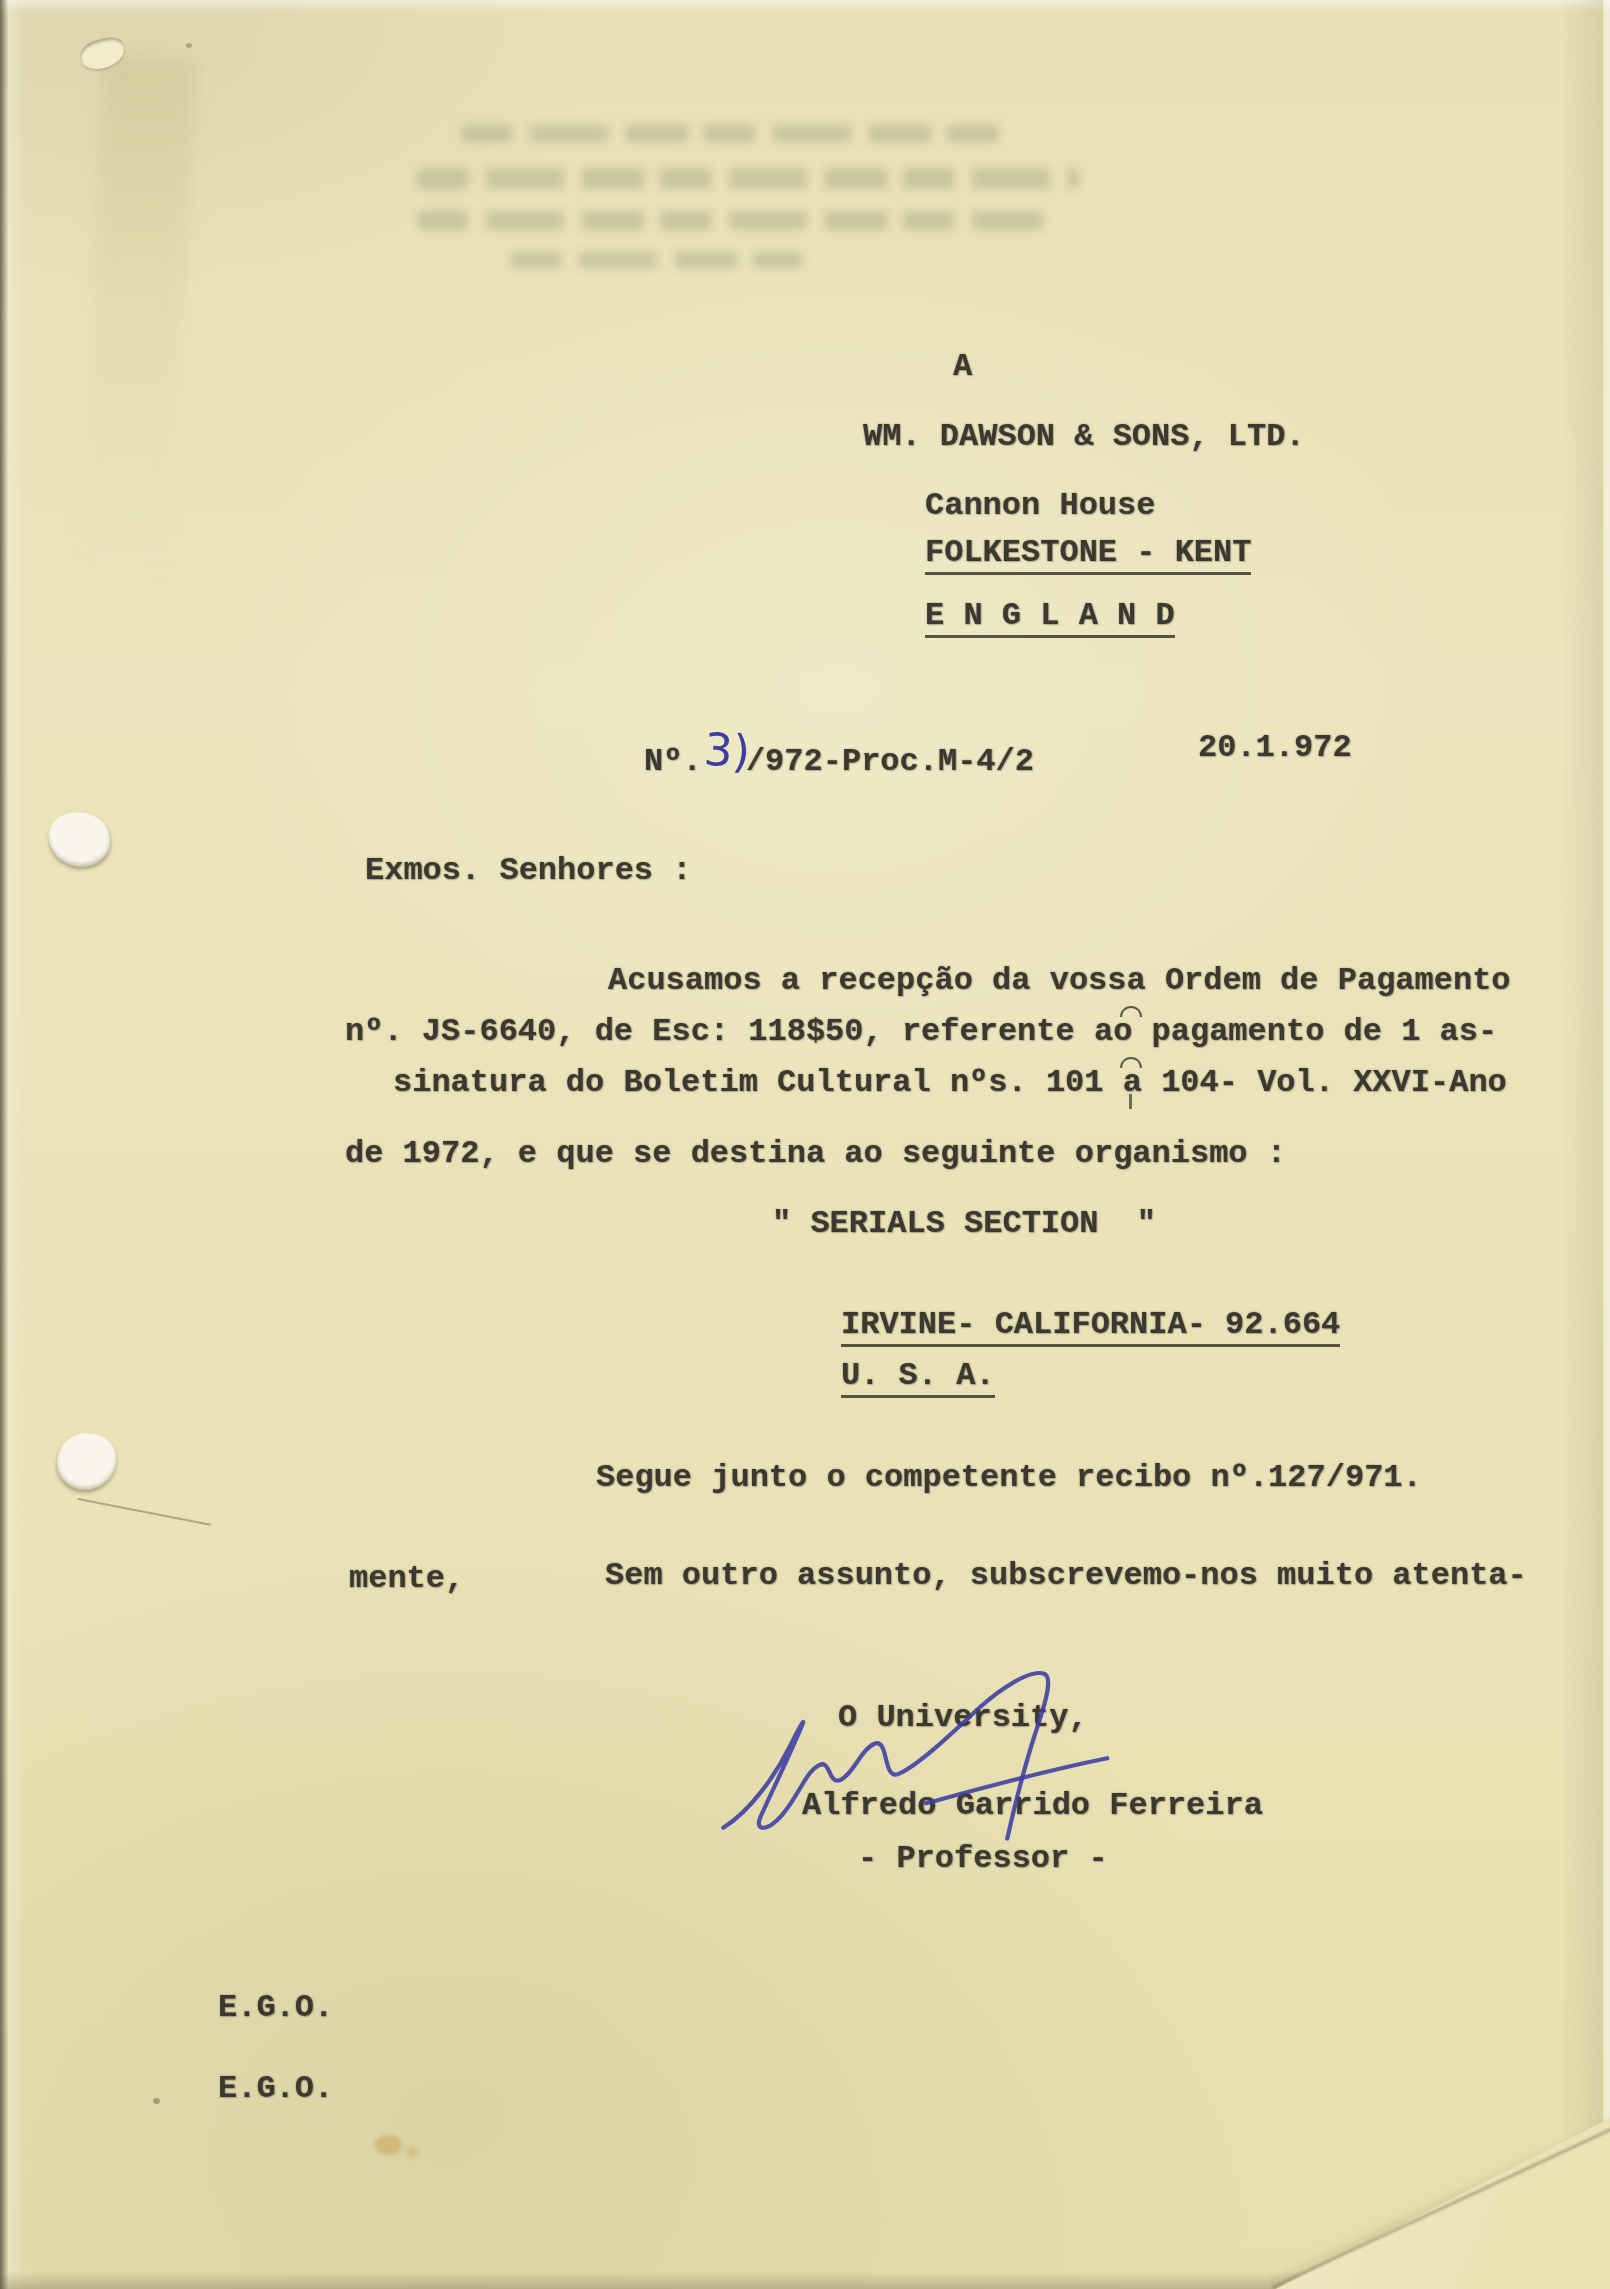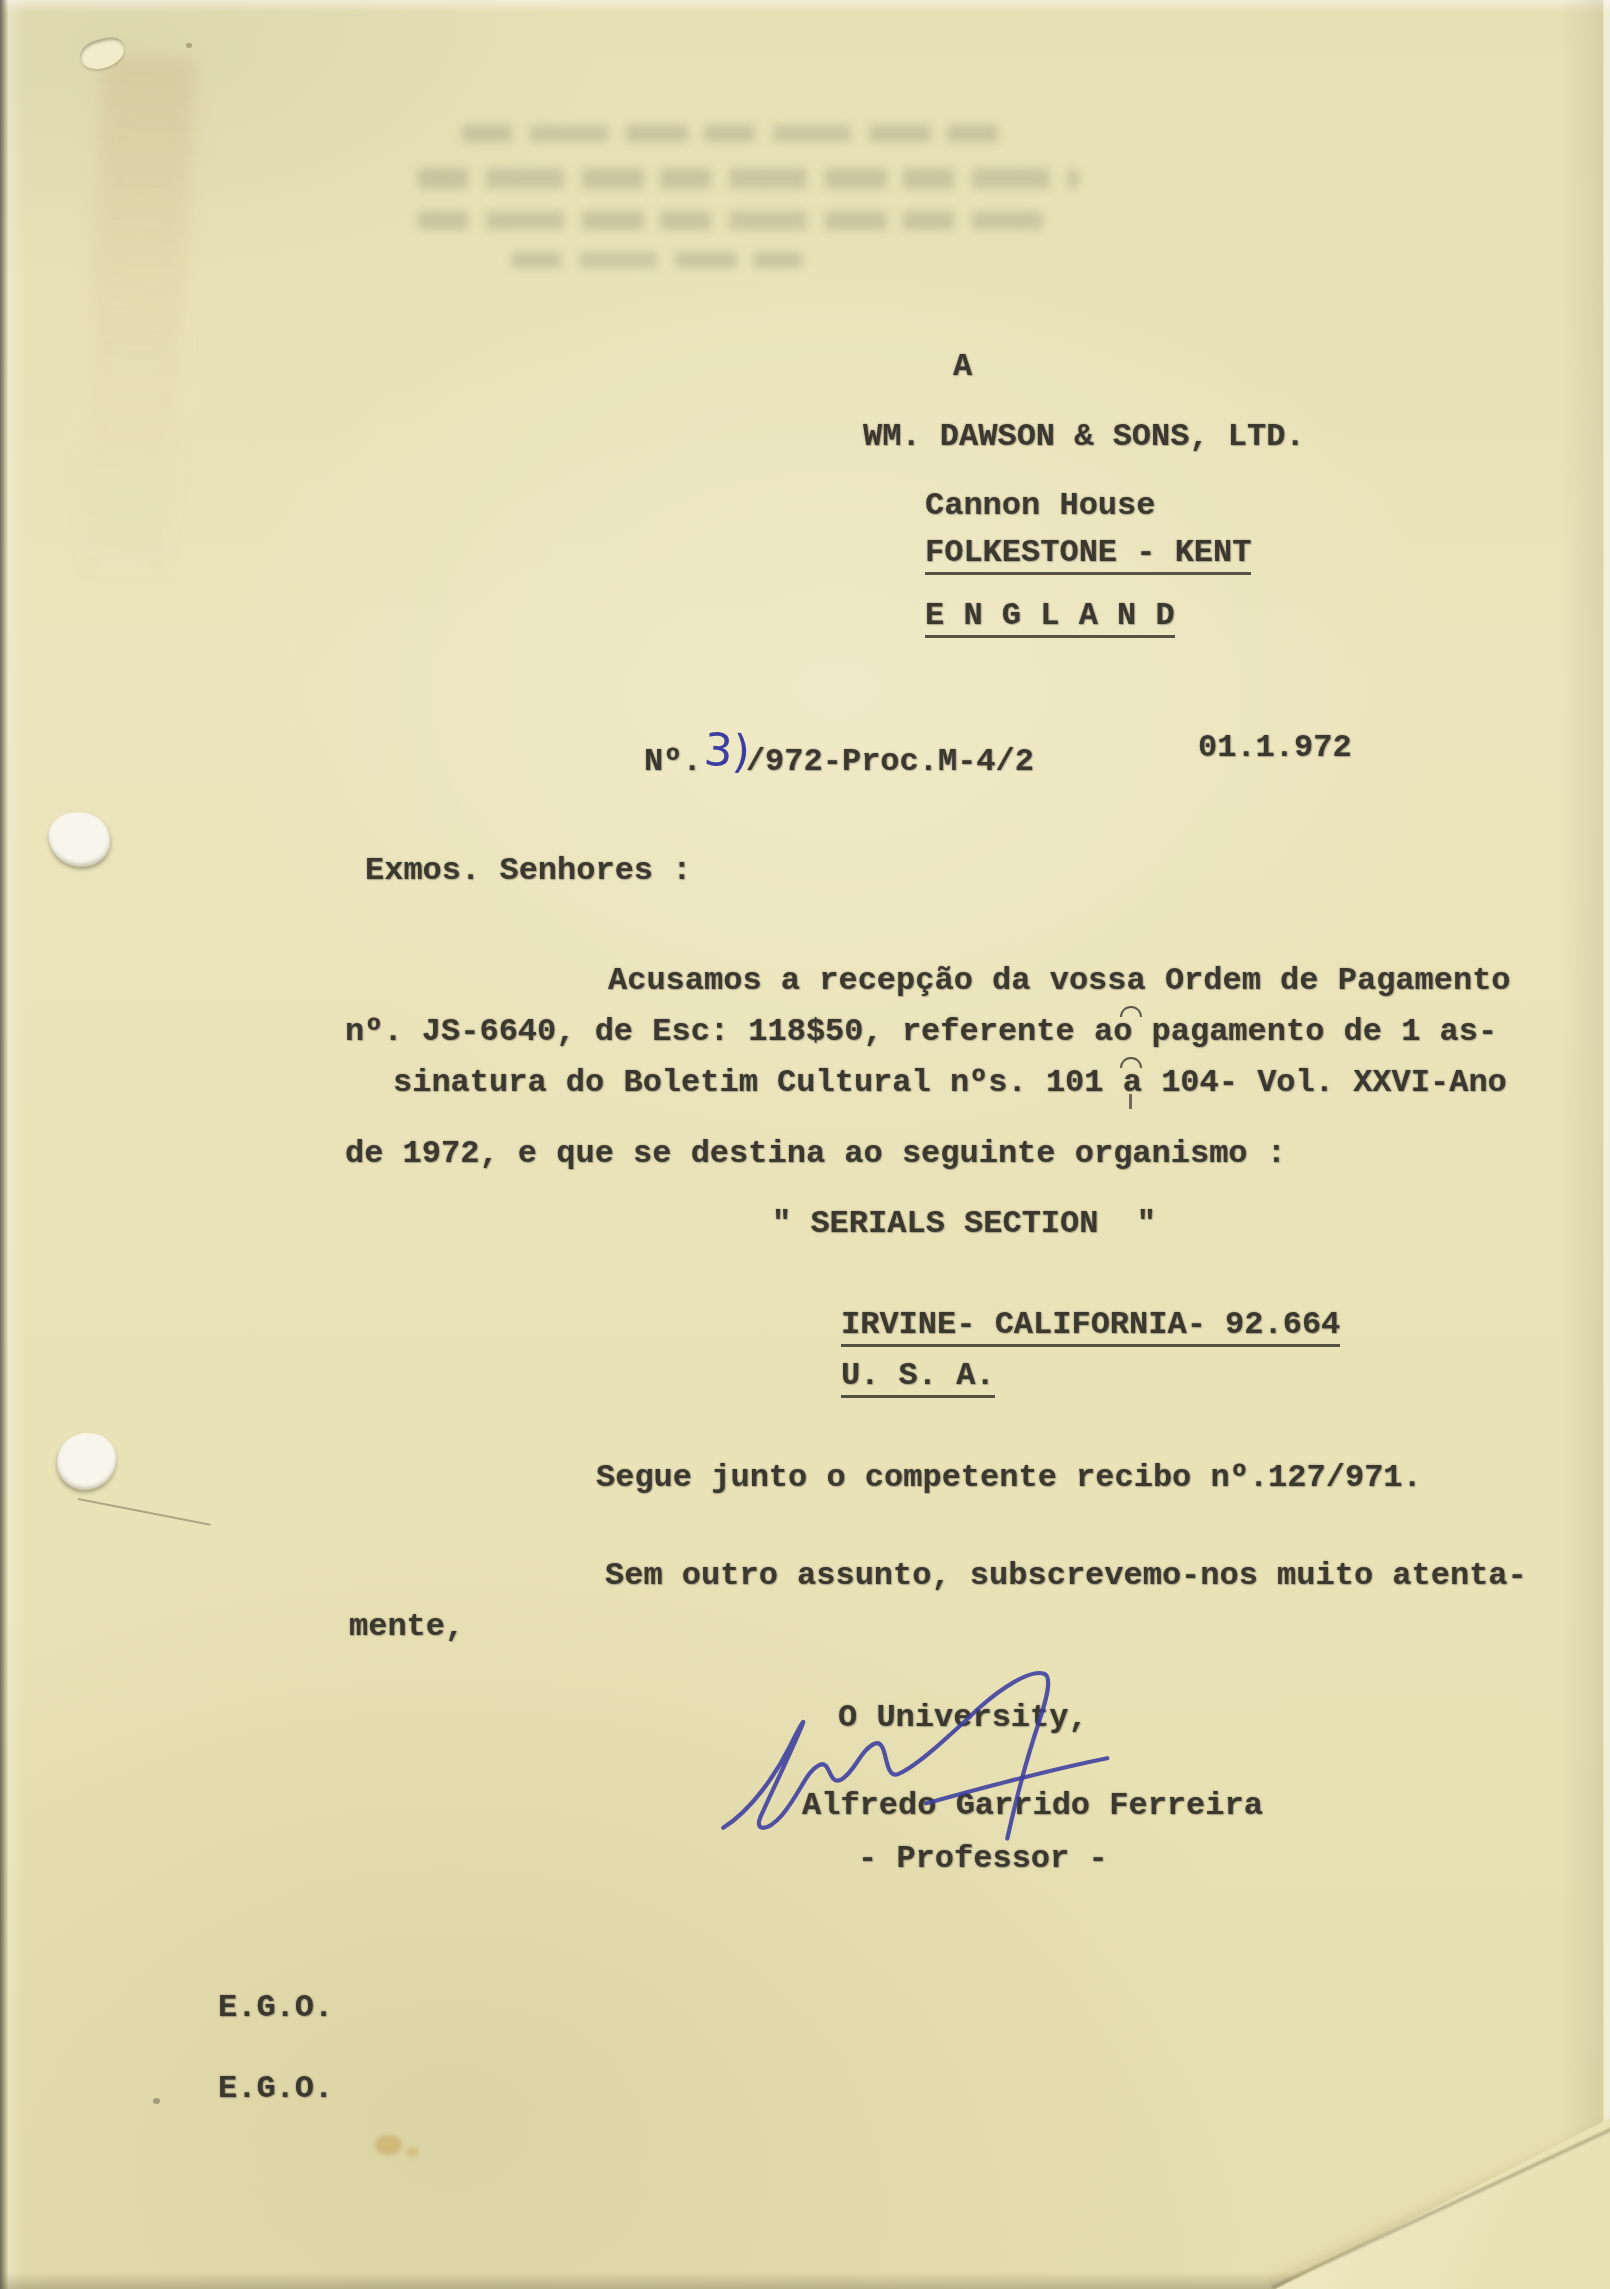--- a/index.html
+++ b/index.html
@@ -88,40 +88,40 @@
   <div class="hole hole2"></div>
   <div class="hole2-crease"></div>
 
   <div class="tw" style="left:953px;top:351px;">A</div>
   <div class="tw" style="left:863px;top:421px;">WM. DAWSON &amp; SONS, LTD.</div>
   <div class="tw" style="left:925px;top:490px;">Cannon House</div>
   <div class="tw ul" style="left:925px;top:537px;">FOLKESTONE - KENT</div>
   <div class="tw ul" style="left:925px;top:600px;">E N G L A N D</div>
 
   <div class="tw" style="left:644px;top:732px;"><span>Nº.</span><span class="hand">3)</span><span>/972-Proc.M-4/2</span></div>
-  <div class="tw" style="left:1198px;top:732px;">01.1.972</div>
+  <div class="tw" style="left:1198px;top:732px;">20.1.972</div>
 
   <div class="tw" style="left:365px;top:855px;">Exmos. Senhores :</div>
 
   <div class="tw" style="left:608px;top:965px;">Acusamos a recepção da vossa Ordem de Pagamento</div>
   <div class="tw" style="left:345px;top:1016px;">nº. JS-6640, de Esc: 118$50, referente ao pagamento de 1 as-</div>
   <div class="tw" style="left:345px;top:1067px;margin-left:48px;">sinatura do Boletim Cultural nºs. 101 a 104- Vol. XXVI-Ano</div>
   <div class="tw" style="left:345px;top:1118px;margin-top:20px;">de 1972, e que se destina ao seguinte organismo :</div>
 
   <div class="typeover-mark" style="left:1120px;top:1006px;"></div>
   <div class="typeover-mark" style="left:1120px;top:1057px;"></div>
   <div class="typeover-tail" style="left:1129px;top:1094px;"></div>
 
   <div class="tw" style="left:772px;top:1208px;">" SERIALS SECTION  "</div>
   <div class="tw ul" style="left:841px;top:1309px;">IRVINE- CALIFORNIA- 92.664</div>
   <div class="tw ul" style="left:841px;top:1360px;">U. S. A.</div>
 
   <div class="tw" style="left:596px;top:1462px;">Segue junto o competente recibo nº.127/971.</div>
   <div class="tw" style="left:605px;top:1560px;">Sem outro assunto, subscrevemo-nos muito atenta-</div>
-  <div class="tw" style="left:349px;top:1611px;text-align:right;">mente,</div>
+  <div class="tw" style="left:349px;top:1563px;text-align:right;">mente,</div>
 
   <div class="tw" style="left:838px;top:1702px;">O University,</div>
   <div class="tw" style="left:802px;top:1790px;">Alfredo Garrido Ferreira</div>
   <div class="tw" style="left:858px;top:1843px;">- Professor -</div>
 
   <svg class="sig" width="431" height="206" viewBox="0 0 440 210">
     <path d="M 38 165 C 66 148, 92 110, 106 82 C 116 62, 124 48, 117 64 C 106 90, 86 132, 76 154 C 70 168, 82 170, 98 152 C 116 131, 122 108, 136 101 C 148 95, 145 122, 158 116 C 172 109, 178 85, 193 79 C 207 74, 201 117, 217 110 C 236 102, 268 72, 300 42 C 320 24, 352 2, 366 8 C 374 12, 368 34, 360 58 C 346 100, 336 140, 328 176"></path>
     <path d="M 245 140 C 290 128, 360 108, 430 94"></path>
   </svg>
 

